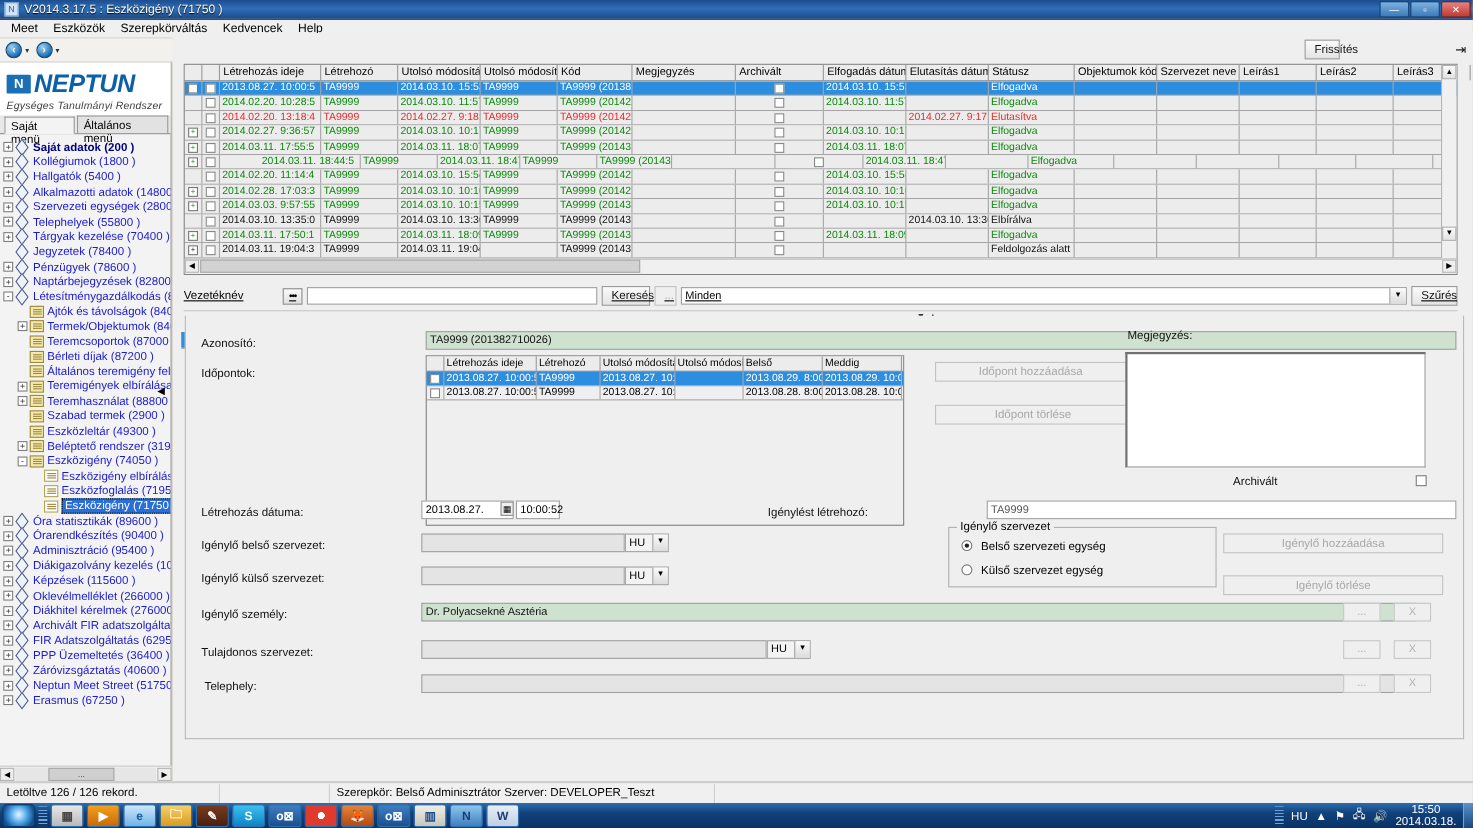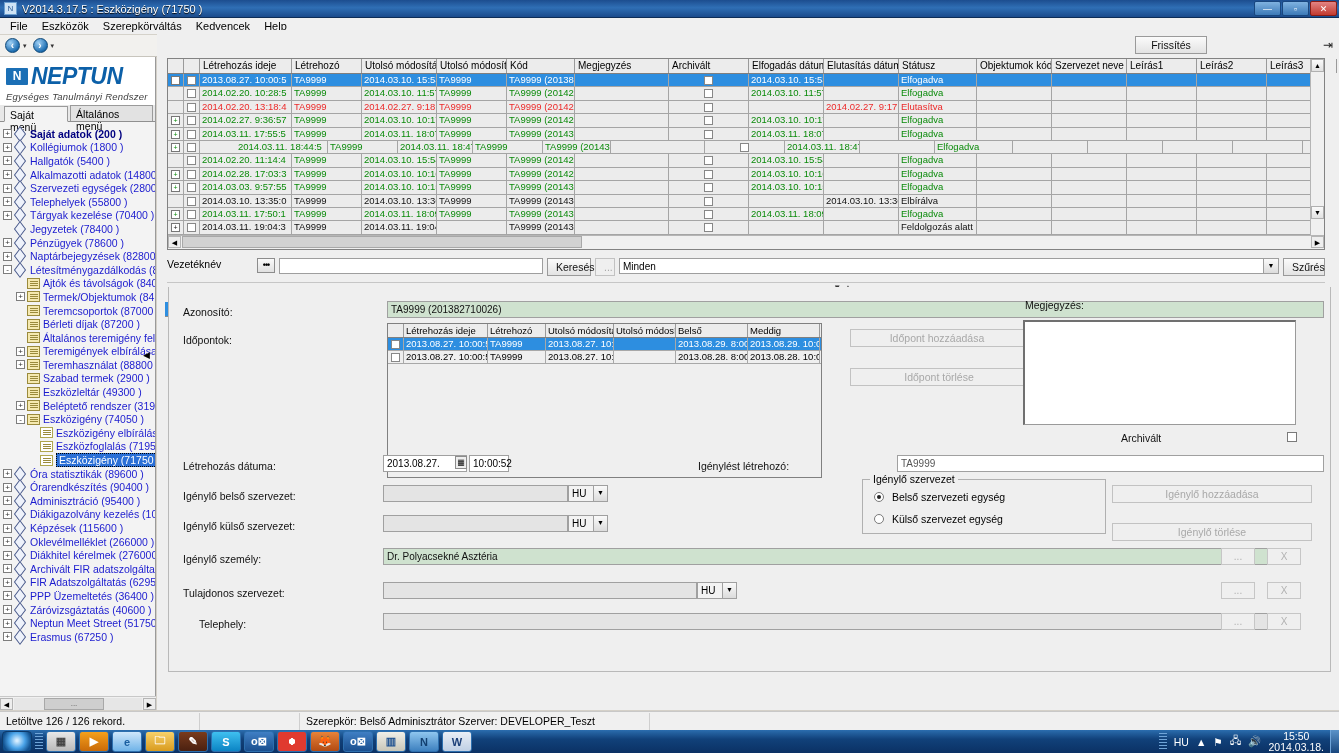--- a/index.html
+++ b/index.html
@@ -99,21 +99,21 @@
   
   .right { position: absolute; left: 157px; top: 30px; width: 1182px; height: 680px;
            background: #efefef; }
 
   .topbar { height: 27px; background: #efefef; position: relative; }
   .btn {
     border: 1px solid #9a9a9a; background: linear-gradient(#fbfbfb,#e3e3e3);
     font-size: 10.5px; padding: 2px 8px; color: #111; text-align: center;
   }
   .btn.disabled { color: #a8a8a8; border-color: #c2c2c2; background: #efefef; }
-  .refreshbtn { position: absolute; right: 132px; top: 6px; width: 72px; }
+  .refreshbtn { position: absolute; right: 121px; top: 6px; width: 32px; }
   .pinicon { position: absolute; right: 6px; top: 8px; font-size: 12px; color: #222; }
 
   
   .gridwrap { position: absolute; left: 10px; top: 28px; width: 1158px; height: 192px;
               border: 1px solid #828282; background: #ececec; }
   .gridhdr { display: flex; height: 15px; background: #ececec; border-bottom: 1px solid #7f7f7f; }
   .gh { border-right: 1px solid #9a9a9a; font-size: 10px; padding: 1px 3px;
         overflow: hidden; white-space: nowrap; color:#000; }
   .gridbody { height: 161px; overflow: hidden; }
   .grow { display: flex; height: 13.4px; border-bottom: 1px solid #a5a5a5; background: #ececec; }
@@ -130,21 +130,21 @@
   .gridvscroll { position: absolute; right: 0; top: 0; width: 14px; height: 176px;
                  background: #f0f0f0; border-left: 1px solid #b5b5b5; }
   .gsarrow { width: 13px; height: 13px; background: linear-gradient(#fafafa,#e2e2e2);
              border: 1px solid #b0b0b0; font-size: 7px; text-align: center; line-height: 11px; }
   .gridhscroll { position: absolute; left: 0; bottom: 0; width: 1156px; height: 14px;
                  background: #f0f0f0; border-top: 1px solid #b5b5b5; display: flex; }
   .ghthumb { width: 400px; height: 12px; background: #d2d2d2; border: 1px solid #a8a8a8; margin-left:1px;}
 
   
   .searchbar { position: absolute; left: 10px; top: 228px; width: 1158px; height: 22px;
-               display: flex; align-items: flex-start; gap: 4px; }
+               display: flex; align-items: center; gap: 4px; text-decoration: underline; }
   .slabel { width: 86px; font-size: 10.5px; }
   .dotsbtn { width: 18px; height: 15px; border: 1px solid #8c8c8c;
              background: linear-gradient(#fafafa,#e0e0e0); font-size: 9px; text-align: center;
              line-height: 13px; letter-spacing: -1px; font-weight: bold; }
   .sinput { flex: 1; height: 16px; border: 1px solid #9e9e9e; background: #fff; }
   .combo { height: 16px; border: 1px solid #9e9e9e; background: #fff; display:flex;
            align-items:center; font-size: 10px; padding-left: 3px; position: relative; }
   .combo .arrow { position:absolute; right:0; top:0; width: 15px; height: 14px;
                   background: linear-gradient(#fafafa,#dcdcdc); border-left: 1px solid #9e9e9e;
                   font-size: 7px; text-align:center; line-height: 13px;}
@@ -236,21 +236,21 @@
     <div class="ttext">V2014.3.17.5 : Eszközigény (71750  )</div>
     <div class="tghost"></div>
     <div class="winbtns">
       <div class="winbtn">—</div>
       <div class="winbtn">▫</div>
       <div class="winbtn close">✕</div>
     </div>
   </div>
 
   <div class="menubar">
-    <div class="mi">File</div>
+    <div class="mi">Meet</div>
     <div class="mi">Eszközök</div>
     <div class="mi">Szerepkörváltás</div>
     <div class="mi">Kedvencek</div>
     <div class="mi">Help</div>
   </div>
 
   <div class="navbar">
     <div class="navcircle">‹</div>
     <span class="caret">▾</span>
     <div class="navcircle green">›</div>
@@ -931,21 +931,21 @@
 
     <div class="flabel" style="left:14px; top:300px;">Tulajdonos szervezet:</div>
     <div class="fld grey" style="left:214px; top:295px; width:314px;"></div>
     <div class="cbsel" style="left:528px; top:295px; width:40px;">
       <span>HU</span>
       <span class="arrow">▼</span>
     </div>
     <div class="smallbtn" style="left:1052px; top:295px;">...</div>
     <div class="smallbtn" style="left:1098px; top:295px;">X</div>
 
-    <div class="flabel" style="left:30px; top:331px;">Telephely:</div>
+    <div class="flabel" style="left:17px; top:331px;">Telephely:</div>
     <div class="fld grey" style="left:214px; top:326px; width:905px;"></div>
     <div class="smallbtn" style="left:1052px; top:326px;">...</div>
     <div class="smallbtn" style="left:1098px; top:326px;">X</div>
 
   </div>
 
   <div class="bottombtns" id="footer-buttons">
       <div class="btn">Hozzáad</div>
       <div class="btn">Visszavonás</div>
       <div class="btn disabled">Mentés</div>

